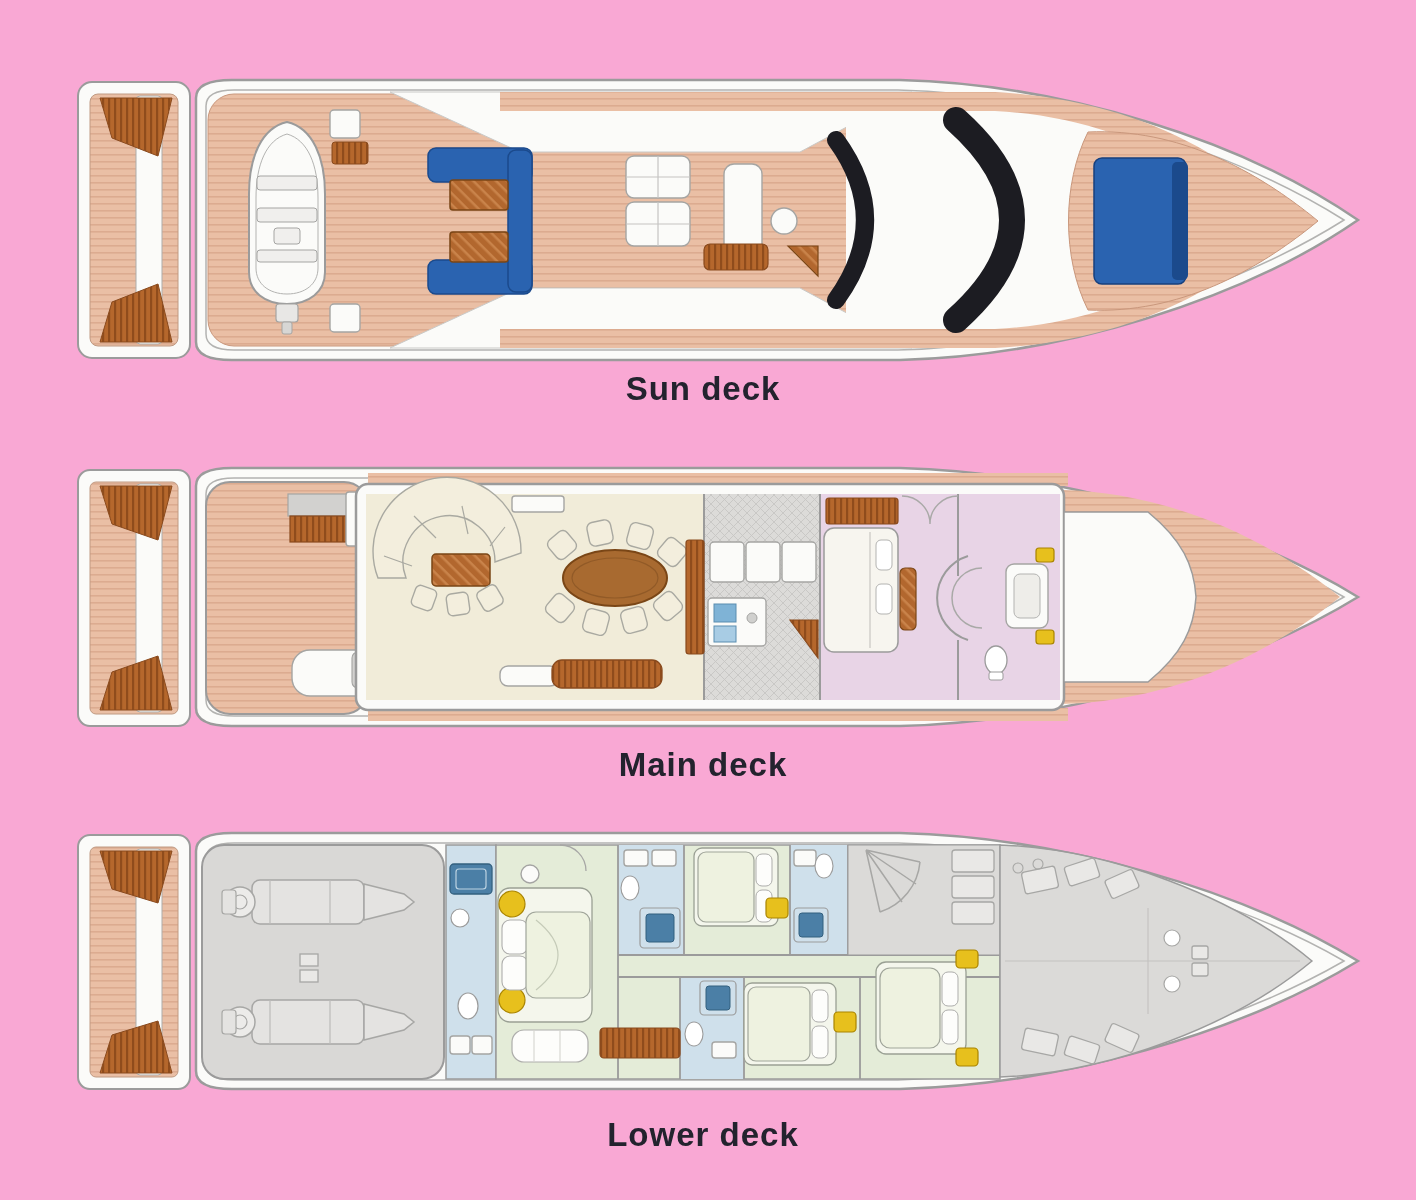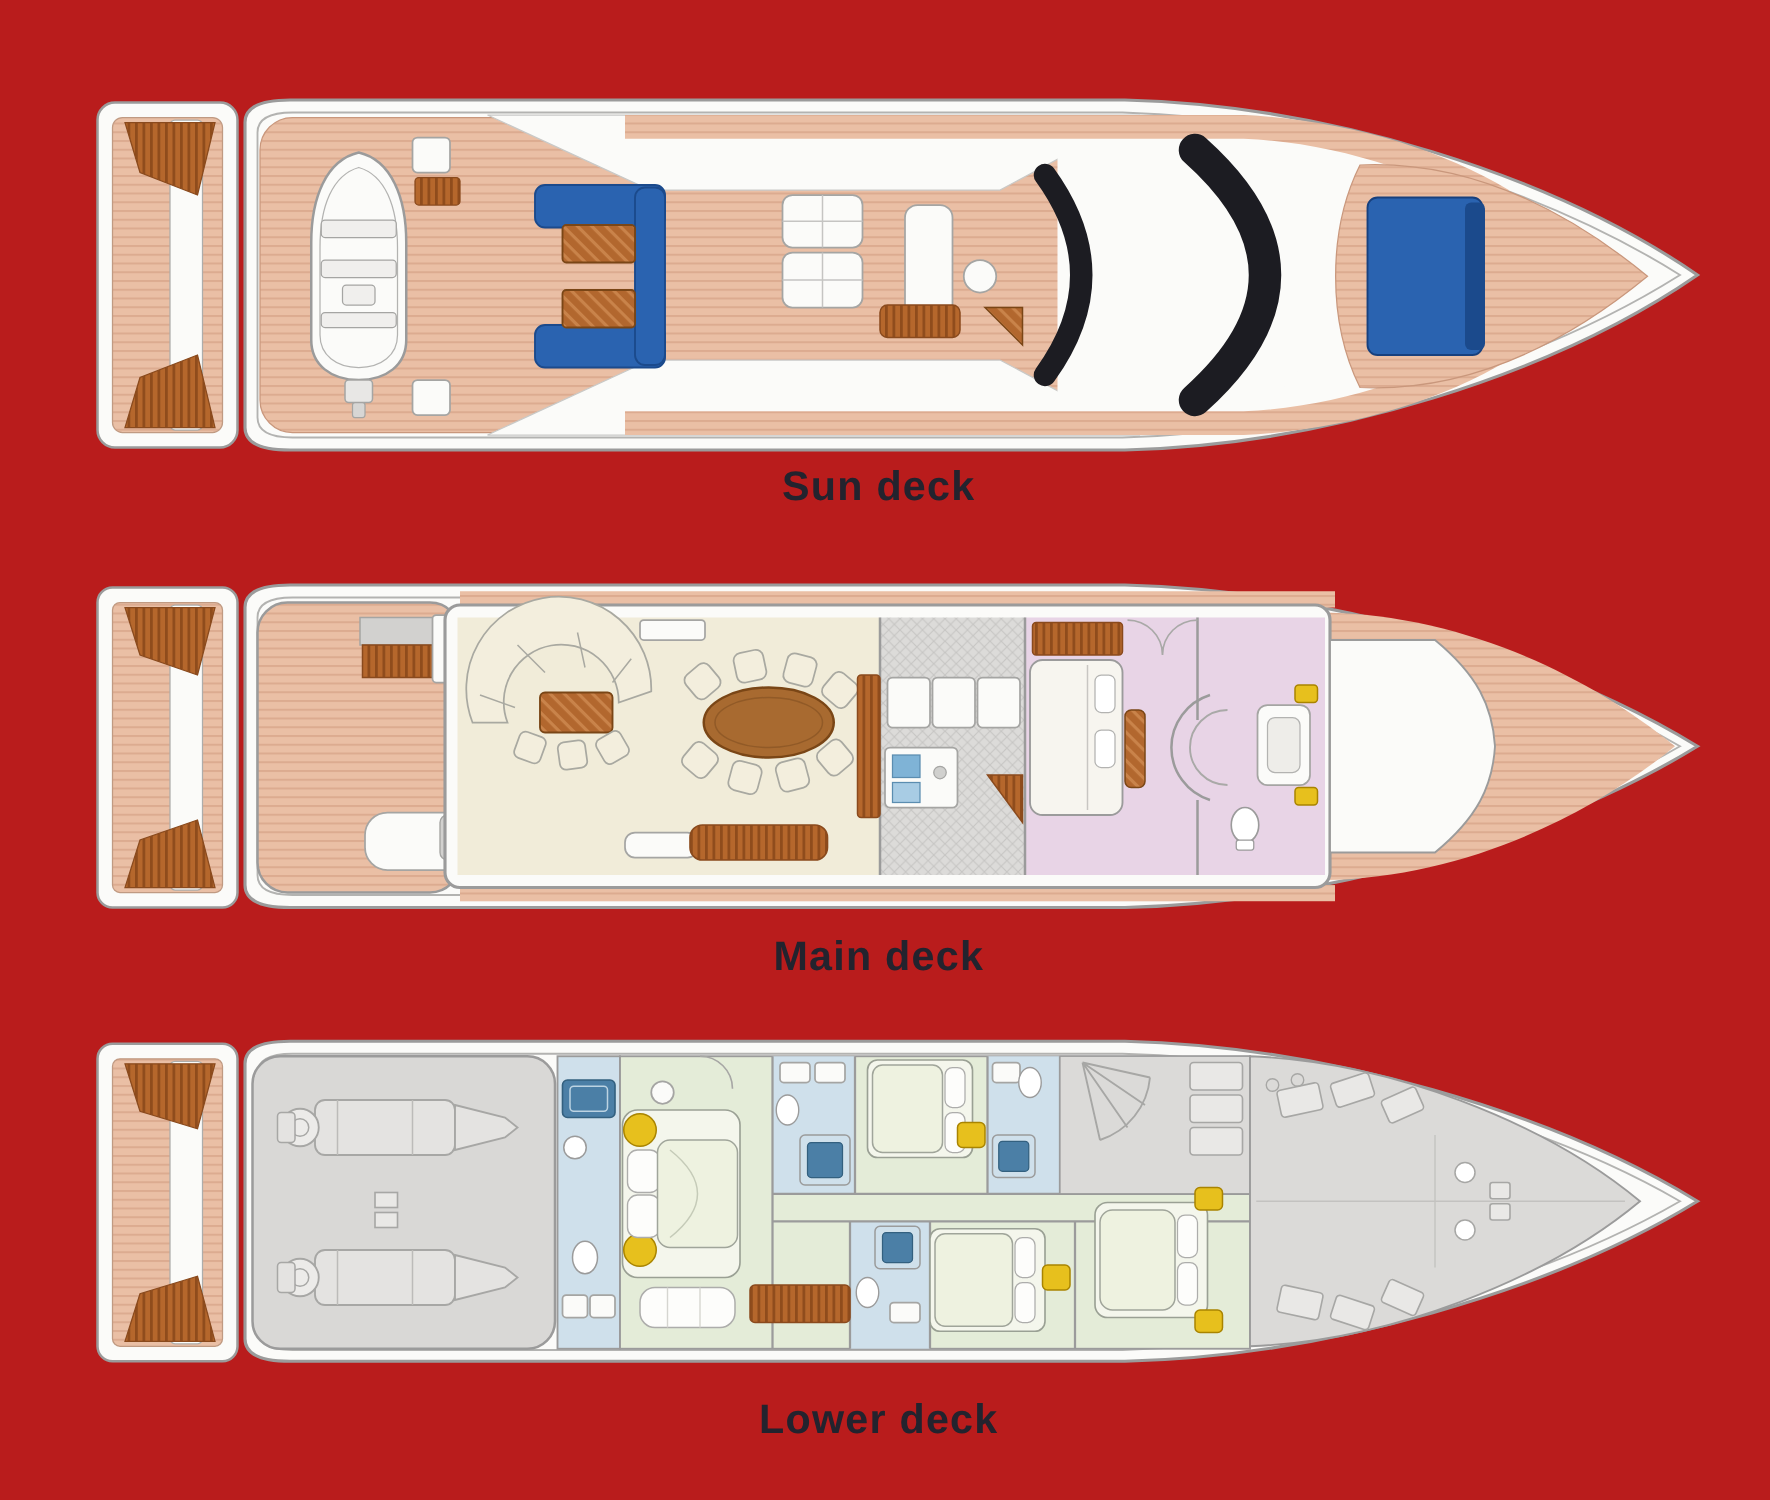--- a/index.html
+++ b/index.html
@@ -1,17 +1,17 @@
 <!DOCTYPE html>
 <html><head>
 <meta charset="utf-8">
 <style>
   html,body{margin:0;padding:0;}
   body{background:#f2f1ef;font-family:"Liberation Sans",sans-serif;}
-  .stage{position:relative;width:1416px;height:1200px;background:#b91c1c;overflow:hidden;}
+  .stage{position:relative;width:1416px;height:1200px;background:#f9a8d4;overflow:hidden;}
   svg{position:absolute;left:0;top:0;}
   .deck-label{font-family:"Liberation Sans",sans-serif;font-size:33px;font-weight:600;letter-spacing:1px;fill:#23232e;text-anchor:middle;}
   .outl{stroke:#9b9b9b;}
   .accent-y{fill:#e7c01d;stroke:#a98400;stroke-width:1.2;}
   .white-f{fill:#fbfbf9;stroke:#a5a5a3;stroke-width:1.4;}
   .cream-f{fill:#f3eedd;stroke:#a9a9a1;stroke-width:1.4;}
   .gray-f{fill:#e9e8e6;stroke:#a7a7a5;stroke-width:1.3;}
 </style>
 </head>
 <body>

